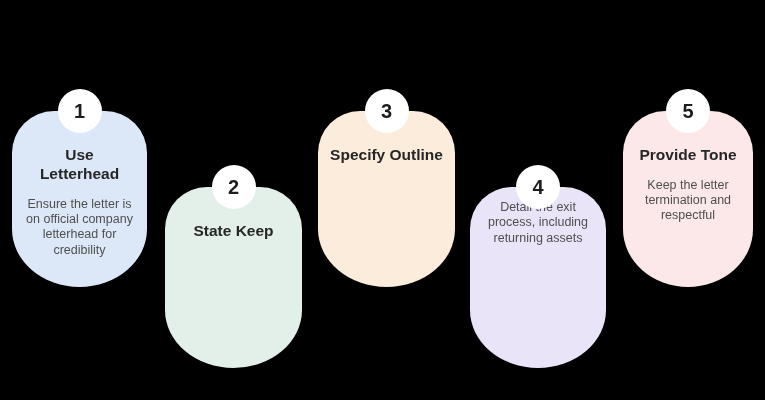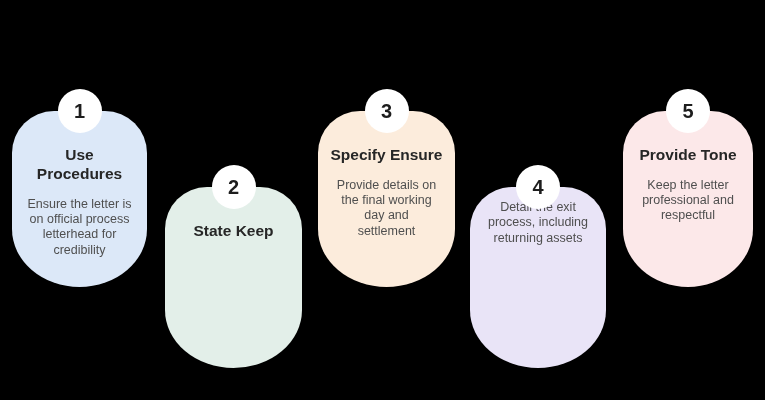--- a/index.html
+++ b/index.html
@@ -62,57 +62,53 @@
 </head>
 <body>
 
 <div class="stage">
 
   <div class="card card1" style="background: rgb(220, 232, 248);">
     <div class="badge">
       <span>1</span>
     </div>
     <div class="title">Use
-Procedures</div>
+Letterhead</div>
     <div class="desc">Ensure the letter is
-on official process
+on official company
 letterhead for
 credibility</div>
   </div>
 
   <div class="card card2" style="background: rgb(227, 239, 233);">
     <div class="badge">
       <span>2</span>
     </div>
     <div class="title">State Keep</div>
   </div>
 
   <div class="card card3" style="background: rgb(252, 236, 220);">
     <div class="badge">
       <span>3</span>
     </div>
-    <div class="title">Specify Ensure</div>
-    <div class="desc">Provide details on
-the final working
-day and
-settlement</div>
+    <div class="title">Specify Outline</div>
   </div>
 
   <div class="card card4" style="background: rgb(233, 228, 247);">
     <div class="badge">
       <span>4</span>
     </div>
     <div class="desc">Detail the exit
 process, including
 returning assets</div>
   </div>
 
   <div class="card card5" style="background: rgb(252, 232, 233);">
     <div class="badge">
       <span>5</span>
     </div>
     <div class="title">Provide Tone</div>
     <div class="desc">Keep the letter
-professional and
+termination and
 respectful</div>
   </div>
 
 </div>
 
 </body></html>

